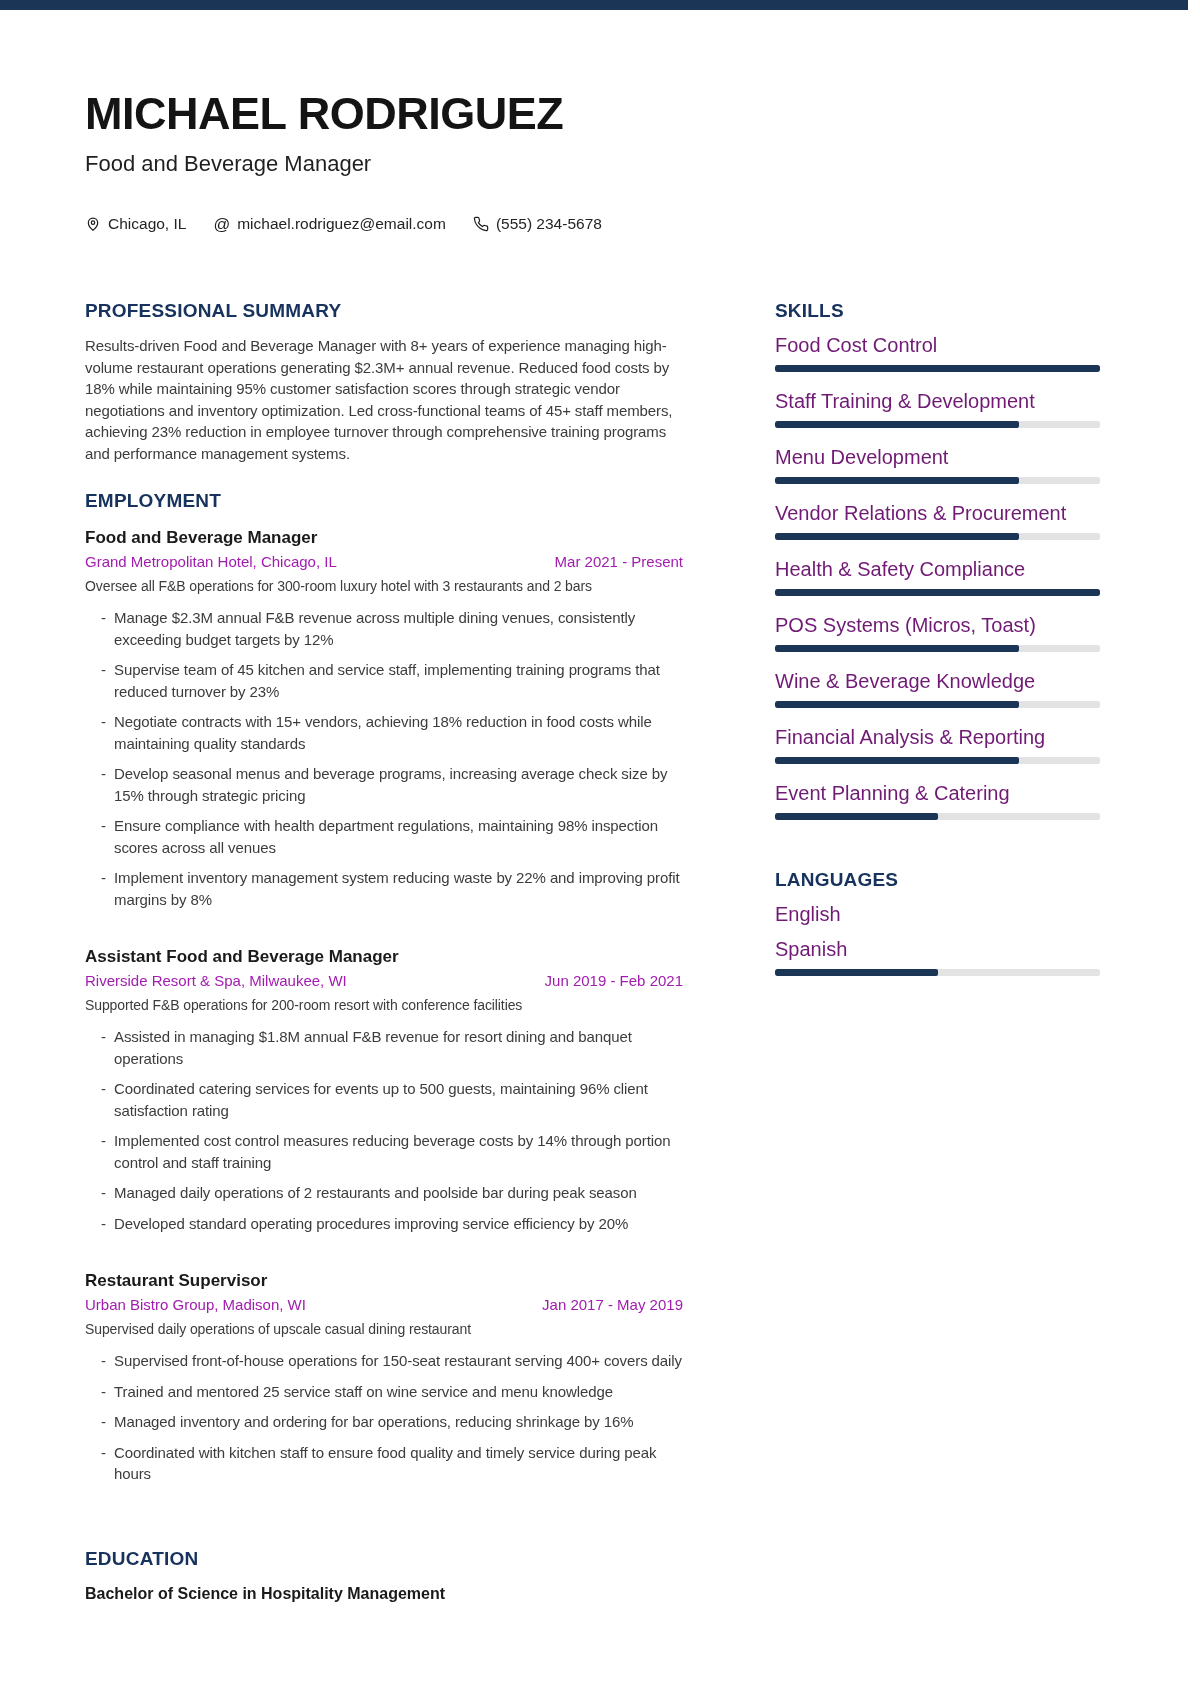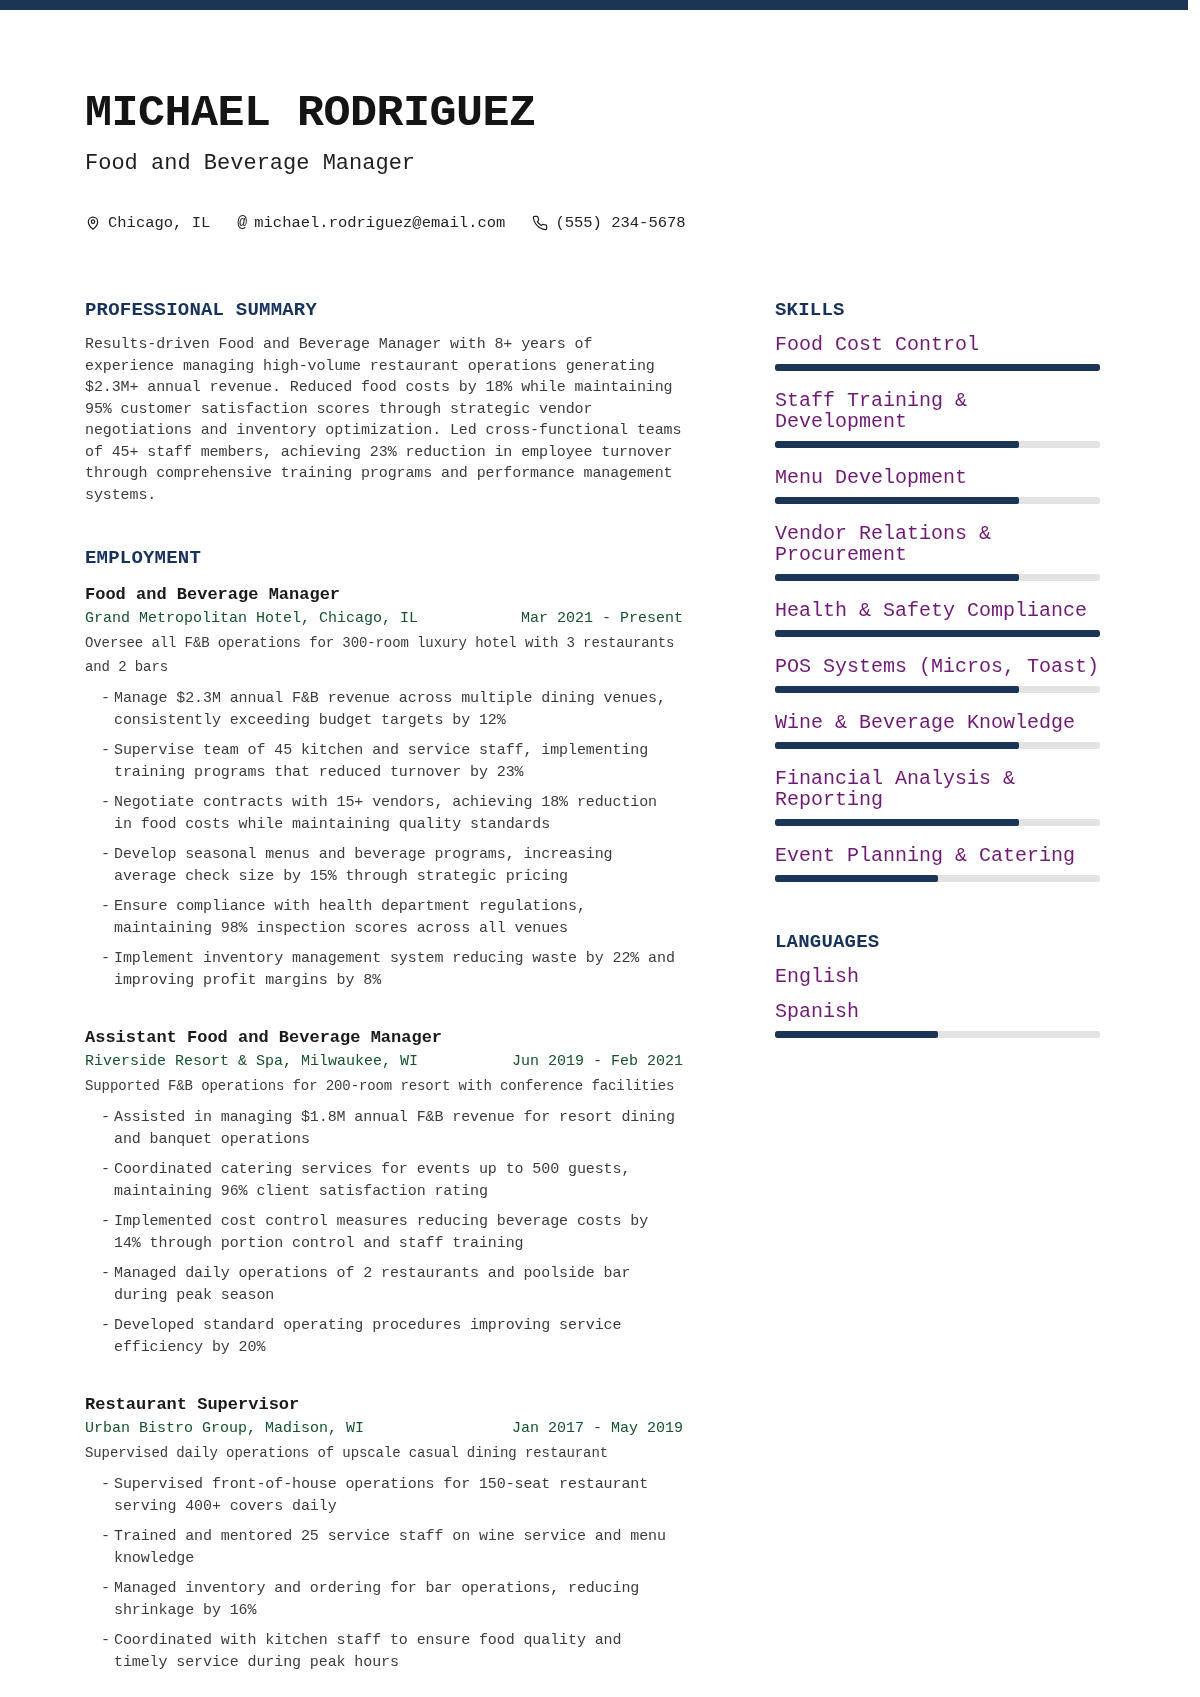--- a/index.html
+++ b/index.html
@@ -1,20 +1,20 @@
 <!DOCTYPE html>
 <html style="--accent: #1a3556; --heading: #17335d; --track: #e3e3e3;"><head>
 <meta charset="utf-8">
 <style>
   html, body { margin: 0; padding: 0; background: #ffffff; }
   .page {
     width: 1188px;
     height: 1697px;
     background: #ffffff;
-    font-family: Liberation Mono, monospace;
+    font-family: Liberation Sans, sans-serif;
     color: #191919;
     overflow: hidden;
     box-sizing: border-box;
     position: relative;
   }
   .top-bar { height: 10px; width: 100%; background: var(--accent, #1a3556); }
   .content { padding: 0 88px 0 85px; }
 
   
   .name {
@@ -43,24 +43,24 @@
   .sec-heading {
     font-size: 19px; font-weight: 700; color: var(--heading, #17335d);
     margin: 0 0 12px 0; letter-spacing: 0.2px; line-height: 24px;
   }
 
   .summary-text {
     font-size: 15px; line-height: 21.5px; letter-spacing: -0.1px;
     color: #3c3c3c; margin: 0;
   }
 
-  .employment-section { margin-top: 40px; }
+  .employment-section { margin-top: 25px; }
   .job + .job { margin-top: 34px; }
   .job-title { font-size: 17px; font-weight: 700; color: #1a1a1a; line-height: 25px; }
-  .job-meta { display: flex; justify-content: space-between; align-items: baseline; font-size: 15px; color: #14532d; line-height: 24px; }
+  .job-meta { display: flex; justify-content: space-between; align-items: baseline; font-size: 15px; color: #a21caf; line-height: 24px; }
   .job-desc { font-size: 14px; color: #3c3c3c; line-height: 24px; letter-spacing: -0.1px; }
   .bullets { margin-top: 3px; }
   .bullet { display: flex; margin-top: 9px; font-size: 15px; line-height: 21.5px; color: #3c3c3c; letter-spacing: -0.1px; }
   .bullet .marker { width: 13px; margin-left: 16px; flex: none; }
   .bullet .btext { flex: 1; }
 
   .education-section { margin-top: 62px; }
   .degree { font-size: 16px; font-weight: 700; color: #1a1a1a; line-height: 22px; }
 
   

